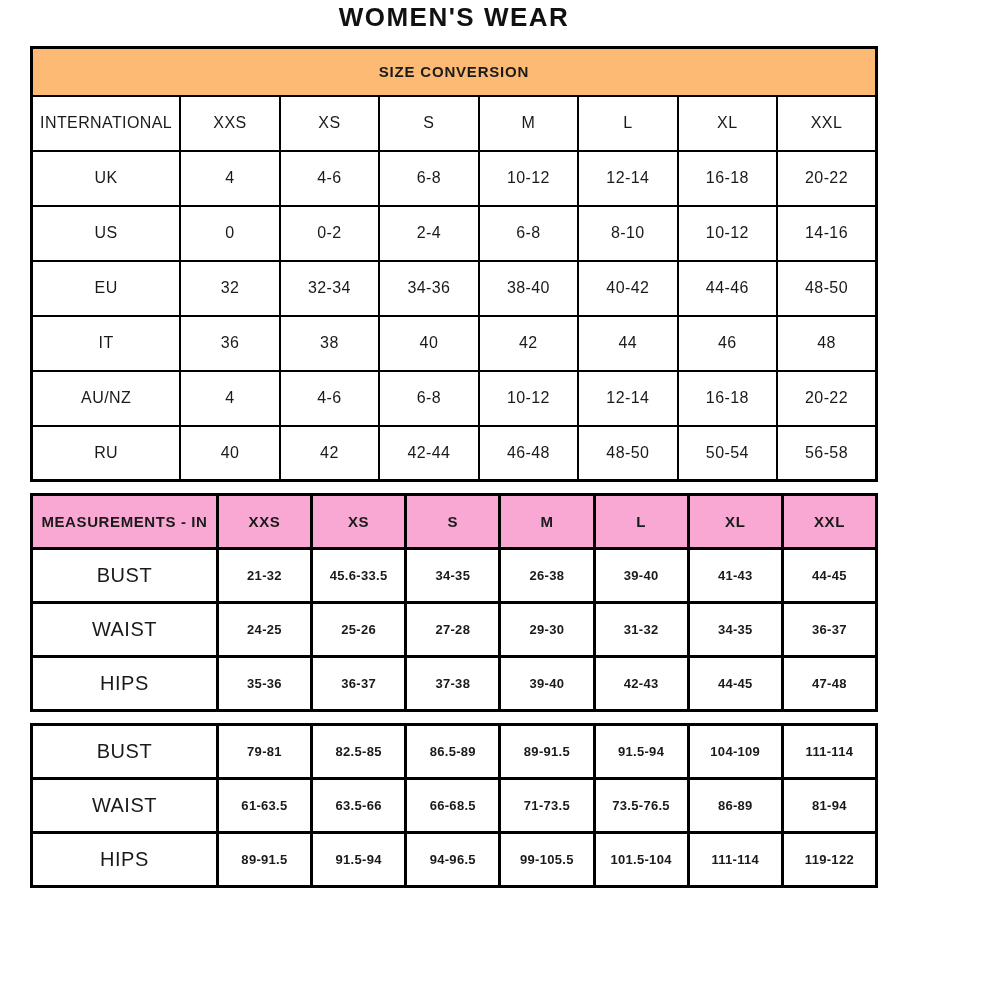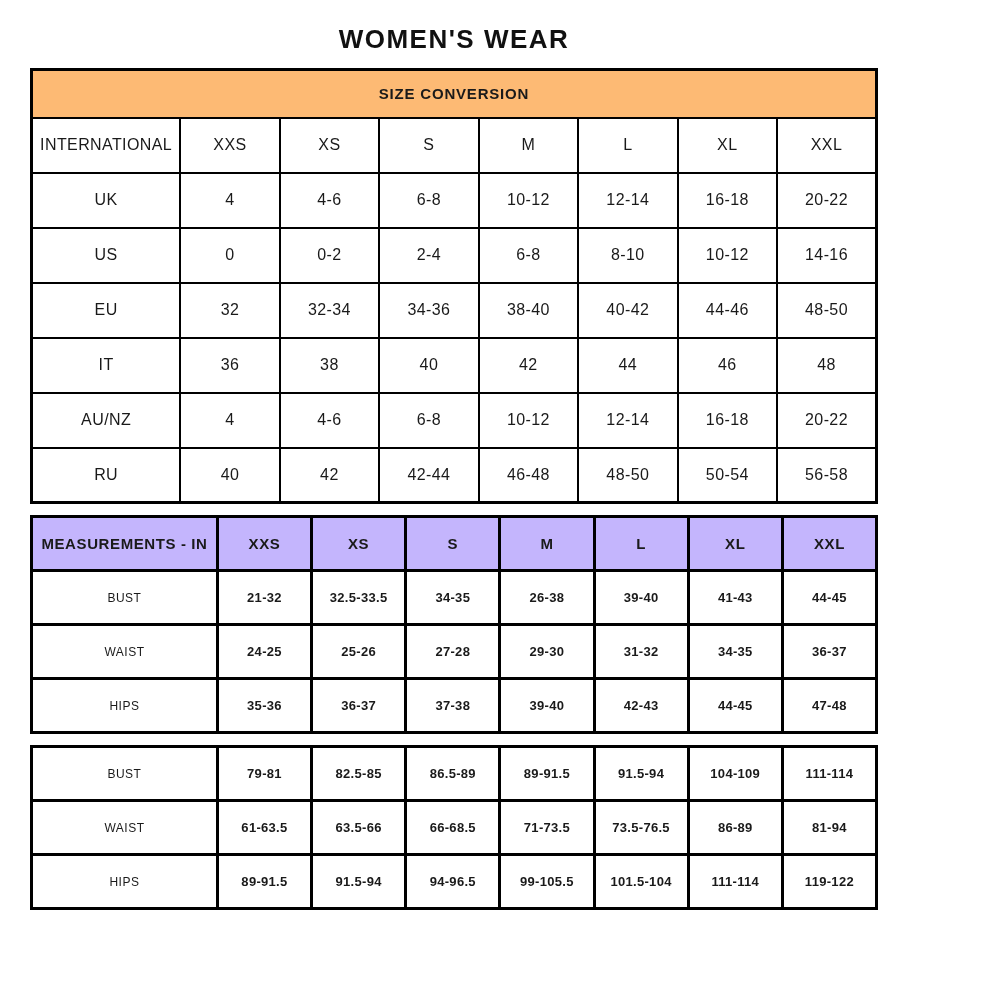--- a/index.html
+++ b/index.html
@@ -6,21 +6,21 @@
   html, body { background: #ffffff; }
   body {
     width: 1000px;
     height: 1000px;
     font-family: "Liberation Sans", sans-serif;
     color: #111111;
   }
   .page {
     width: 908px;
     height: 1000px;
-    padding: 24px 30px 15px 30px;
+    padding: 2px 30px 15px 30px;
   }
   .page-title {
     text-align: center;
     font-size: 26px;
     font-weight: bold;
     letter-spacing: 1.5px;
     color: #111111;
     margin-bottom: 13px;
   }
   table {
@@ -42,26 +42,26 @@
     font-size: 15px;
     letter-spacing: 0.8px;
     height: 48px;
   }
   .t1 td { font-size: 16px; letter-spacing: 0.4px; height: 55px; }
   .t1 col.c-label { width: 17.6%; }
   
   .t2 { border: 3px solid #000000; margin-top: 11px; }
   .t2 td { border-width: 3px; height: 54px; }
   .t2 .hdr td {
-    background: #c4b5fd;
+    background: #f9a8d4;
     font-weight: bold;
     font-size: 15px;
     letter-spacing: 0.6px;
   }
-  .t2 td.row-label { font-size: 12px; letter-spacing: 0.5px; }
+  .t2 td.row-label { font-size: 20px; letter-spacing: 0.5px; }
   .t2 td.val { font-size: 13px; letter-spacing: 0.3px; font-weight: bold; }
   .t2 col.c-label { width: 22.0%; }
 </style>
 </head>
 <body>
 
 <div class="page">
 
   <div class="page-title">WOMEN'S WEAR</div>
 
@@ -171,21 +171,21 @@
       <td>XS</td>
       <td>S</td>
       <td>M</td>
       <td>L</td>
       <td>XL</td>
       <td>XXL</td>
     </tr>
     <tr>
       <td class="row-label">BUST</td>
       <td class="val">21-32</td>
-      <td class="val">32.5-33.5</td>
+      <td class="val">45.6-33.5</td>
       <td class="val">34-35</td>
       <td class="val">26-38</td>
       <td class="val">39-40</td>
       <td class="val">41-43</td>
       <td class="val">44-45</td>
     </tr>
     <tr>
       <td class="row-label">WAIST</td>
       <td class="val">24-25</td>
       <td class="val">25-26</td>

